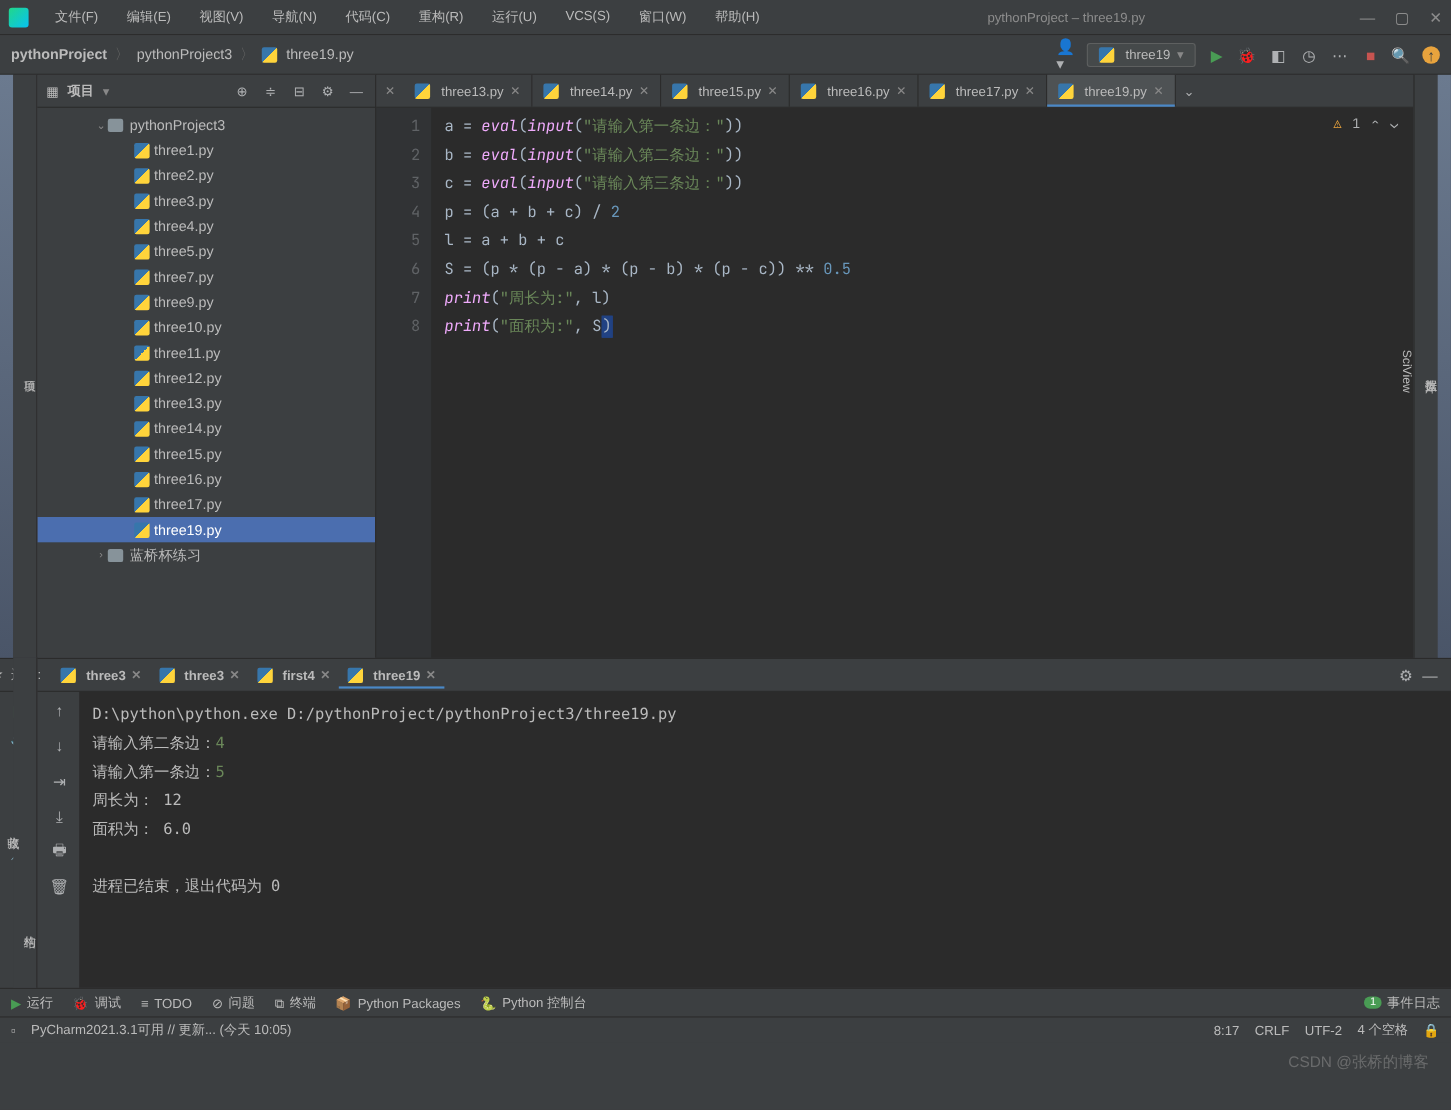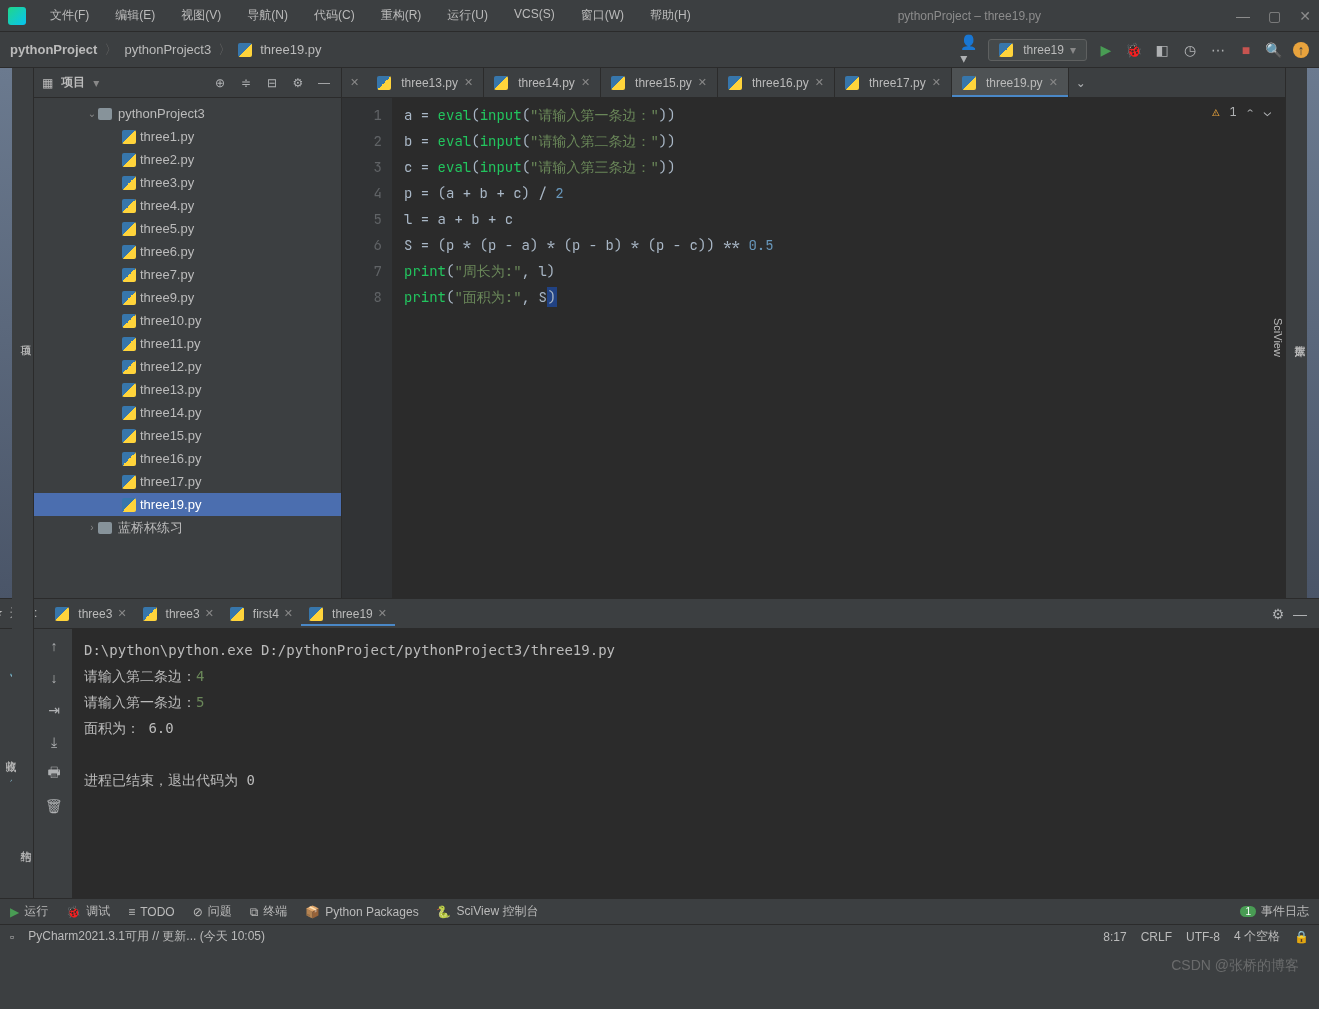--- a/index.html
+++ b/index.html
@@ -46,21 +46,21 @@
 .tab.active { background: #4e5254; }
 .tab.active::after { content:''; position:absolute; left:0; right:0; bottom:0; height:2px; background:#4a88c7; }
 .tab .close { color: #888; font-size: 11px; }
 .tabs .more { width:24px; display:flex; align-items:center; justify-content:center; color:#afb1b3; }
 
 .editor { flex: 1; display: flex; font-family: "JetBrains Mono", Consolas, monospace; font-size: 14px; position:relative; }
 .gutter { width: 50px; background: #313335; color: #606366; text-align: right; padding: 4px 10px 0 0; line-height: 26px; }
 .code { flex: 1; padding: 4px 0 0 12px; line-height: 26px; color: #a9b7c6; white-space: pre; position:relative; }
 .problems-ind { position:absolute; top:6px; right:14px; display:flex; align-items:center; gap:10px; color:#afb1b3; font-size:12px; }
 .warn-tri { color:#e8a33d; }
-.fn { color: #22c55e; }
+.fn { color: #f0abfc; font-style: italic; }
 .str { color: #6a8759; }
 .num { color: #6897bb; }
 .op { color: #a9b7c6; }
 .id { color: #a9b7c6; }
 .hl { background:#214283; border:1px solid #214283; }
 
 .run-panel { border-top: 1px solid #2b2b2b; background: #2b2b2b; display:flex; flex-direction:column; height: 300px; }
 .run-header { height: 30px; background: #3c3f41; display: flex; align-items: center; padding: 0 10px; gap: 4px; border-bottom:1px solid #2b2b2b; }
 .run-header .lbl { margin-right: 6px; }
 .run-tab { display: flex; align-items: center; gap: 5px; padding: 4px 8px; cursor: pointer; border-radius:0; position:relative; }
@@ -183,25 +183,20 @@
             <span>three4.py</span>
           </div>
           <div class="tree-item">
             <span class="indent" style="width:80px;"></span>
             <span class="pyicon"></span>
             <span>three5.py</span>
           </div>
           <div class="tree-item">
             <span class="indent" style="width:80px;"></span>
             <span class="pyicon"></span>
-            <span>three6.py</span>
-          </div>
-          <div class="tree-item">
-            <span class="indent" style="width:80px;"></span>
-            <span class="pyicon"></span>
             <span>three7.py</span>
           </div>
           <div class="tree-item">
             <span class="indent" style="width:80px;"></span>
             <span class="pyicon"></span>
             <span>three9.py</span>
           </div>
           <div class="tree-item">
             <span class="indent" style="width:80px;"></span>
             <span class="pyicon"></span>
@@ -320,21 +315,21 @@
   <div class="rightstrip">
     <div>数据库</div>
     <div>SciView</div>
   </div>
   <div class="bgstrip"></div>
 </div>
 
 <div class="run-panel">
   <div class="run-header">
     <span class="lbl">运行:</span>
-    <div id="run-tab-list" style="display:flex;">
+    <div id="run-tab-list" style="display:flex;font-weight:bold;">
         <div class="run-tab">
           <span class="pyicon"></span>
           <span>three3</span>
           <span class="close">✕</span>
         </div>
         <div class="run-tab">
           <span class="pyicon"></span>
           <span>three3</span>
           <span class="close">✕</span>
         </div>
@@ -369,20 +364,21 @@
         <span class="ric">⤓</span>
         <span class="ric">🖶</span>
         <span class="ric">🗑</span>
       </div>
     </div>
     <div class="console">
       <div>D:\python\python.exe D:/pythonProject/pythonProject3/three19.py</div>
       <div id="console-lines">
           <div><span>请输入第二条边：</span><span class="inp">4</span></div>
           <div><span>请输入第一条边：</span><span class="inp">5</span></div>
+          <div><span>周长为： 12</span></div>
           <div><span>面积为： 6.0</span></div>
         </div>
       <div>&nbsp;</div>
       <div>进程已结束，退出代码为  0</div>
     </div>
   </div>
 </div>
 
 <div style="position:relative;">
 <div class="leftstrip" style="position:absolute; left:12px; top:-300px; height:300px; width:22px;">
@@ -412,33 +408,33 @@
   <span class="item">
       <span>⧉</span>
       <span>终端</span>
     </span>
   <span class="item">
       <span>📦</span>
       <span>Python Packages</span>
     </span>
   <span class="item">
       <span>🐍</span>
-      <span>SciView 控制台</span>
+      <span>Python 控制台</span>
     </span>
   <span class="spacer"></span>
   <span class="item">
       <span class="badge-green">1</span>
       <span>事件日志</span>
     </span>
 </div>
 
 <div class="statusbar">
   <span>▫</span>
   <span>PyCharm2021.3.1可用 // 更新... (今天 10:05)</span>
   <span class="spacer"></span>
   <span>8:17</span>
   <span>CRLF</span>
-  <span>UTF-8</span>
+  <span>UTF-2</span>
   <span>4 个空格</span>
   <span>🔒</span>
 </div>
 
 <div class="watermark">CSDN @张桥的博客</div>
 
 </body></html>

